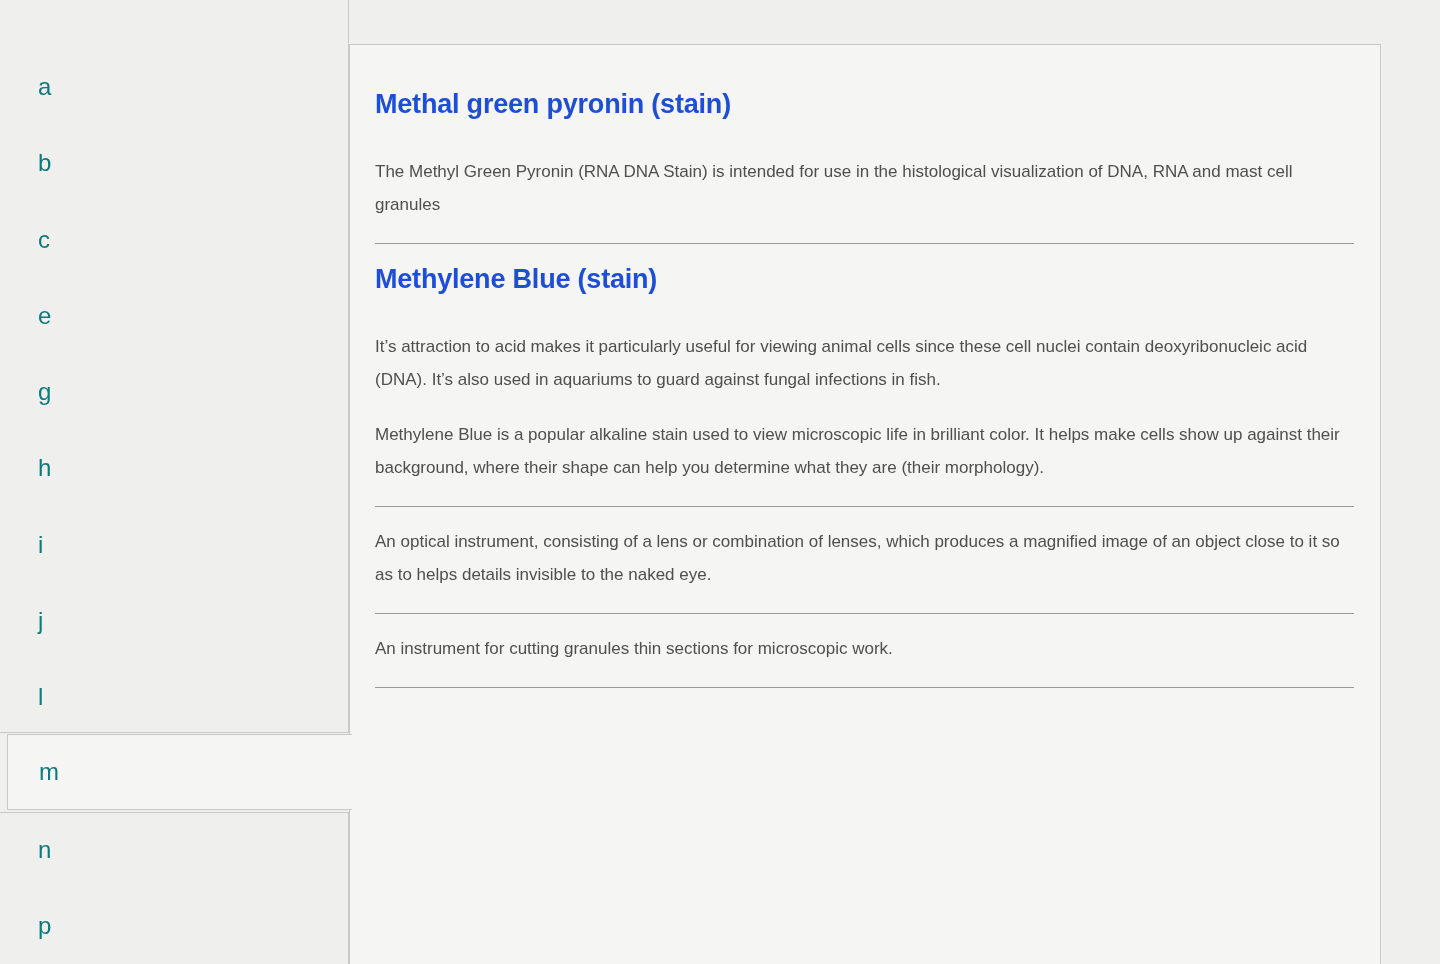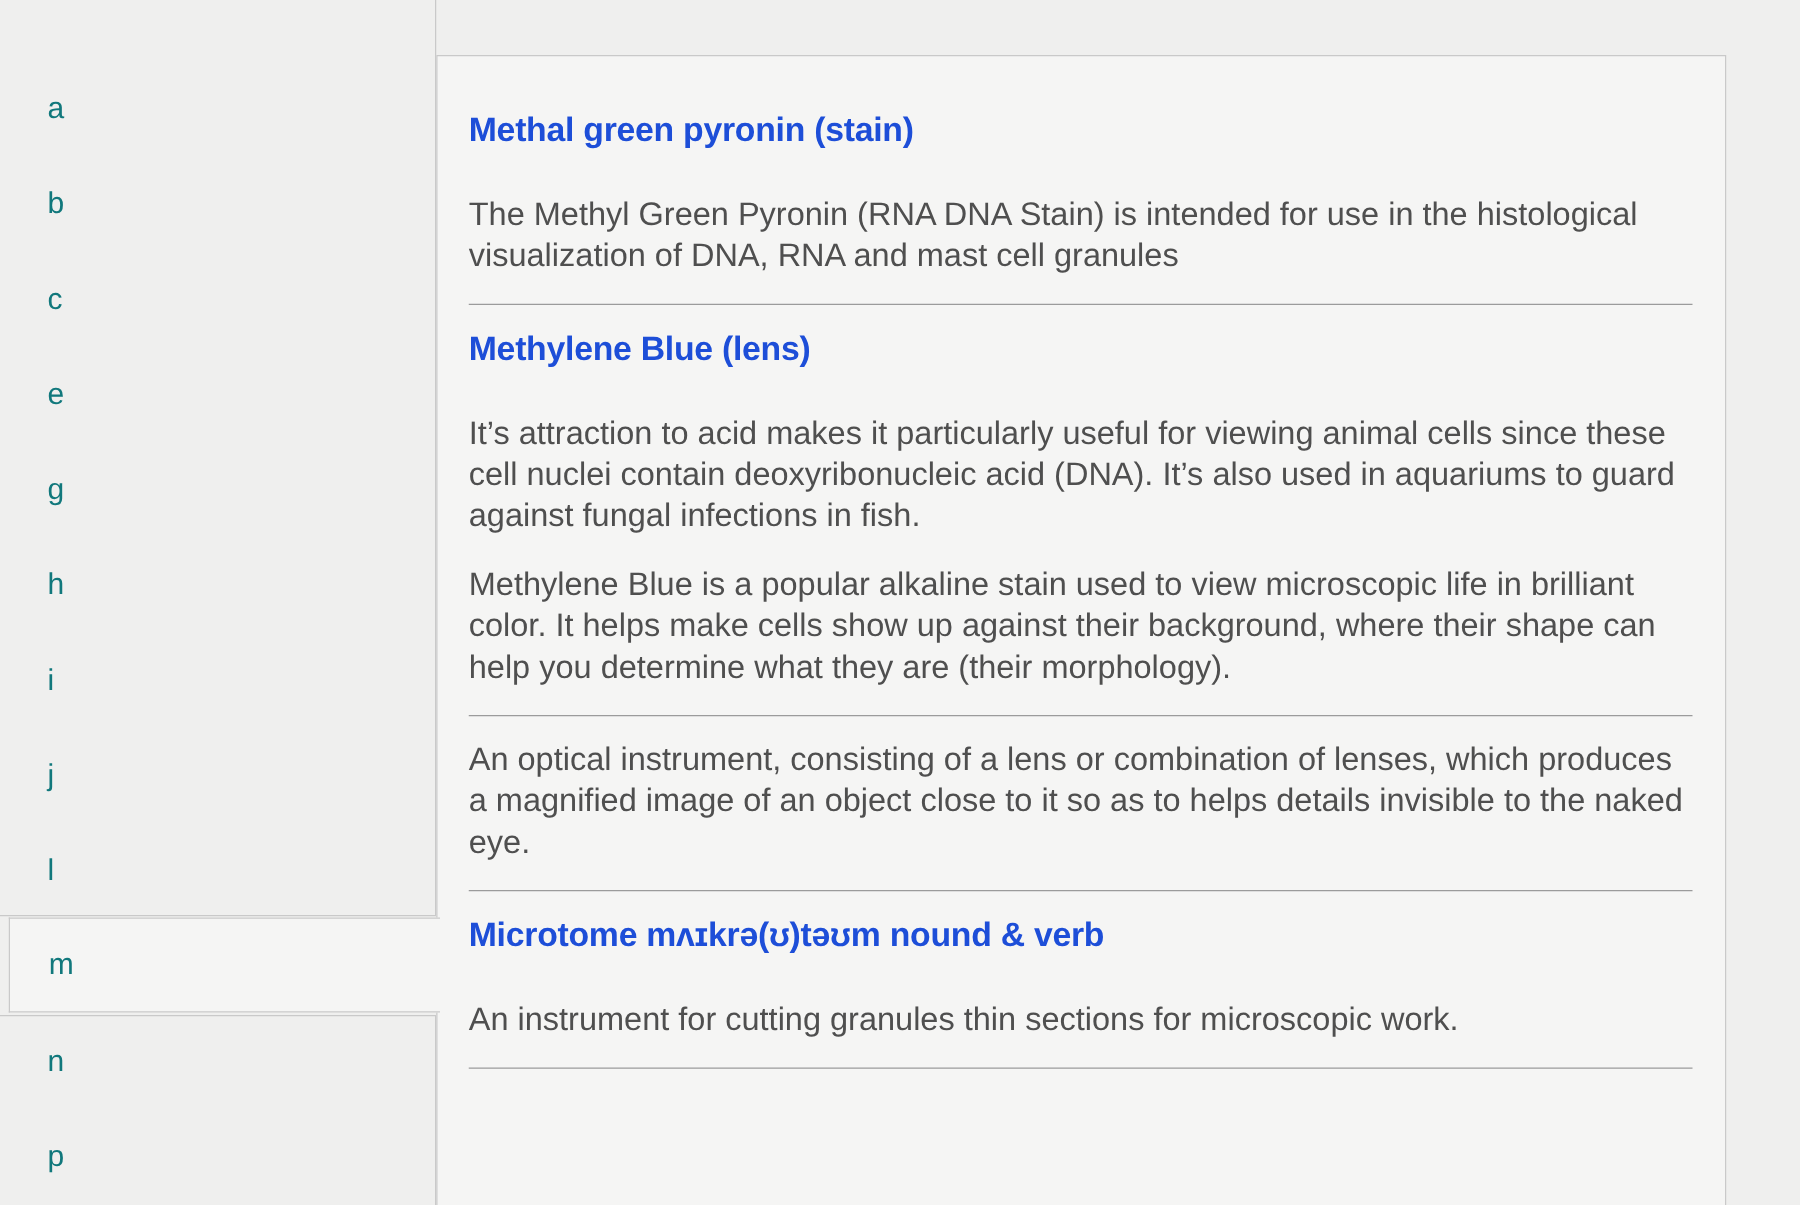--- a/index.html
+++ b/index.html
@@ -52,21 +52,21 @@
 
   .entry-title {
     font-size: 27px;
     line-height: 34px;
     font-weight: bold;
     letter-spacing: -0.2px;
     color: #1d4ed8;
     margin: 0 0 34px 0;
   }
   .entry-text {
-    font-size: 26px;
+    font-size: 17px;
     line-height: 33px;
     color: #4f4f4f;
     margin: 0 0 22px 0;
   }
   .divider {
     border: none;
     border-top: 1px solid #9b9b9b;
     height: 0;
     margin: 0 0 18px 0;
   }
@@ -119,31 +119,30 @@
 <main class="panel">
   <div class="panel-inner">
 
     <section>
       <h2 class="entry-title">Methal green pyronin (stain)</h2>
       <p class="entry-text">The Methyl Green Pyronin (RNA DNA Stain) is intended for use in the histological visualization of DNA, RNA and mast cell granules</p>
       <hr class="divider">
     </section>
 
     <section>
-      <h2 class="entry-title">Methylene Blue (lens)</h2>
+      <h2 class="entry-title">Methylene Blue (stain)</h2>
       <p class="entry-text">It’s attraction to acid makes it particularly useful for viewing animal cells since these cell nuclei contain deoxyribonucleic acid (DNA). It’s also used in aquariums to guard against fungal infections in fish.</p>
       <p class="entry-text">Methylene Blue is a popular alkaline stain used to view microscopic life in brilliant color. It helps make cells show up against their background, where their shape can help you determine what they are (their morphology).</p>
       <hr class="divider">
     </section>
 
     <section>
       <p class="entry-text">An optical instrument, consisting of a lens or combination of lenses, which produces a magnified image of an object close to it so as to helps details invisible to the naked eye.</p>
       <hr class="divider">
     </section>
 
     <section>
-      <h2 class="entry-title">Microtome mʌɪkrə(ʊ)təʊm nound &amp; verb</h2>
       <p class="entry-text">An instrument for cutting granules thin sections for microscopic work.</p>
       <hr class="divider">
     </section>
 
   </div>
 </main>
 
 </body></html>

